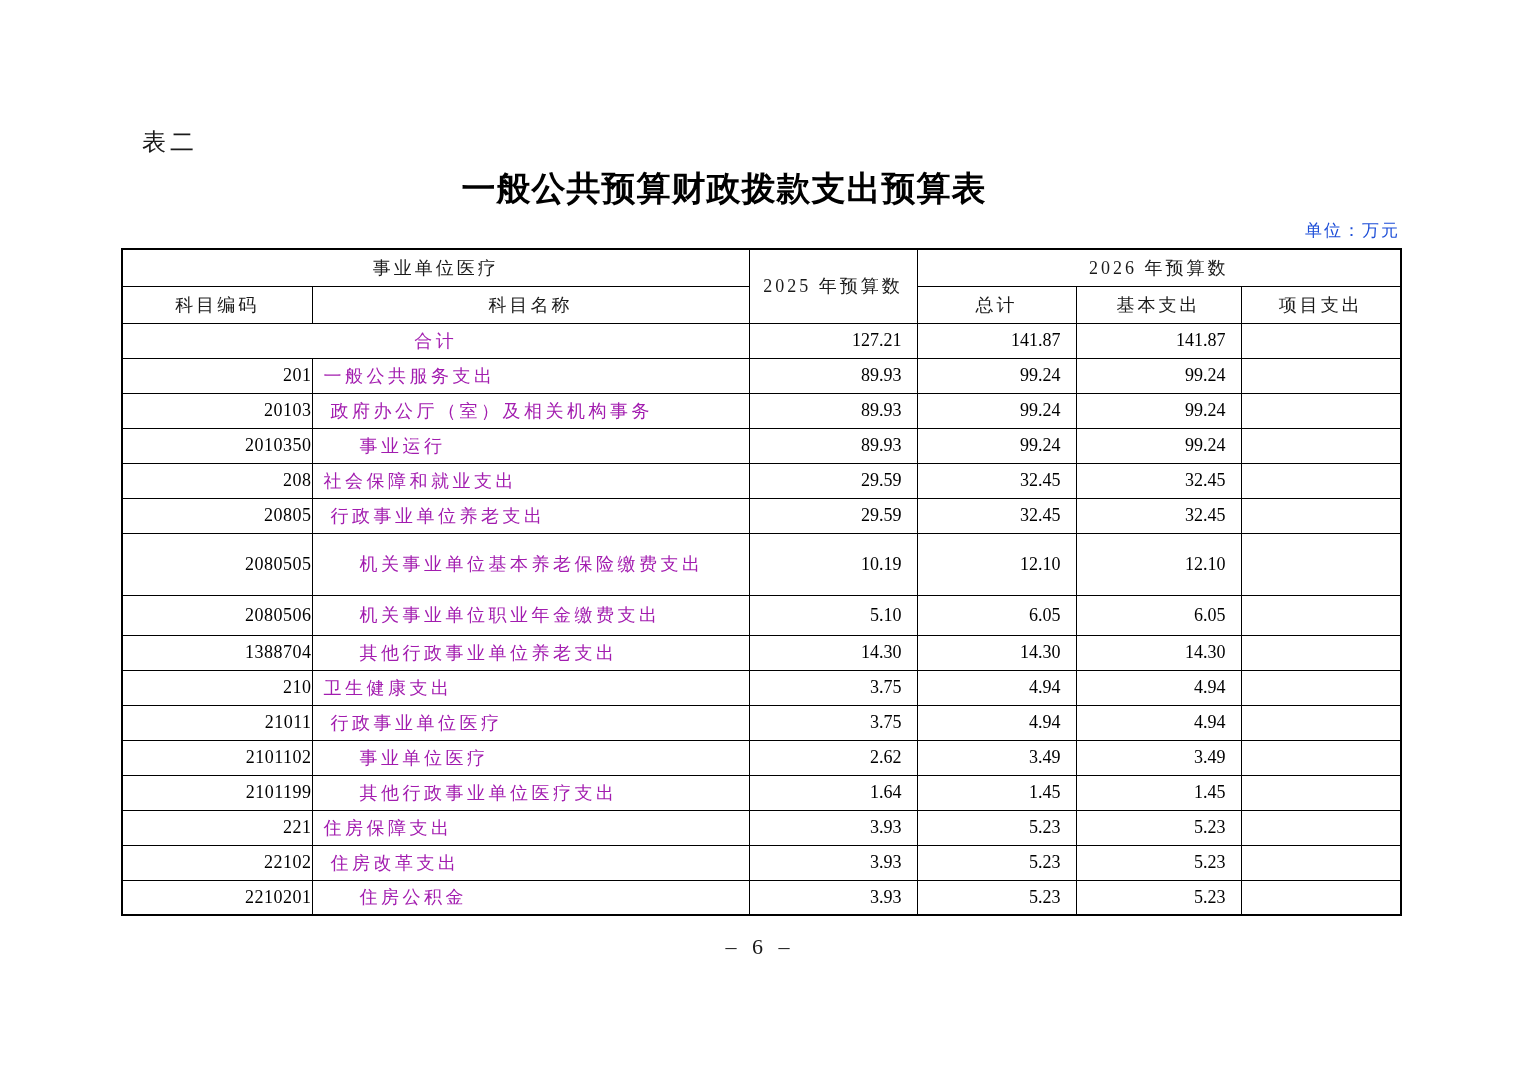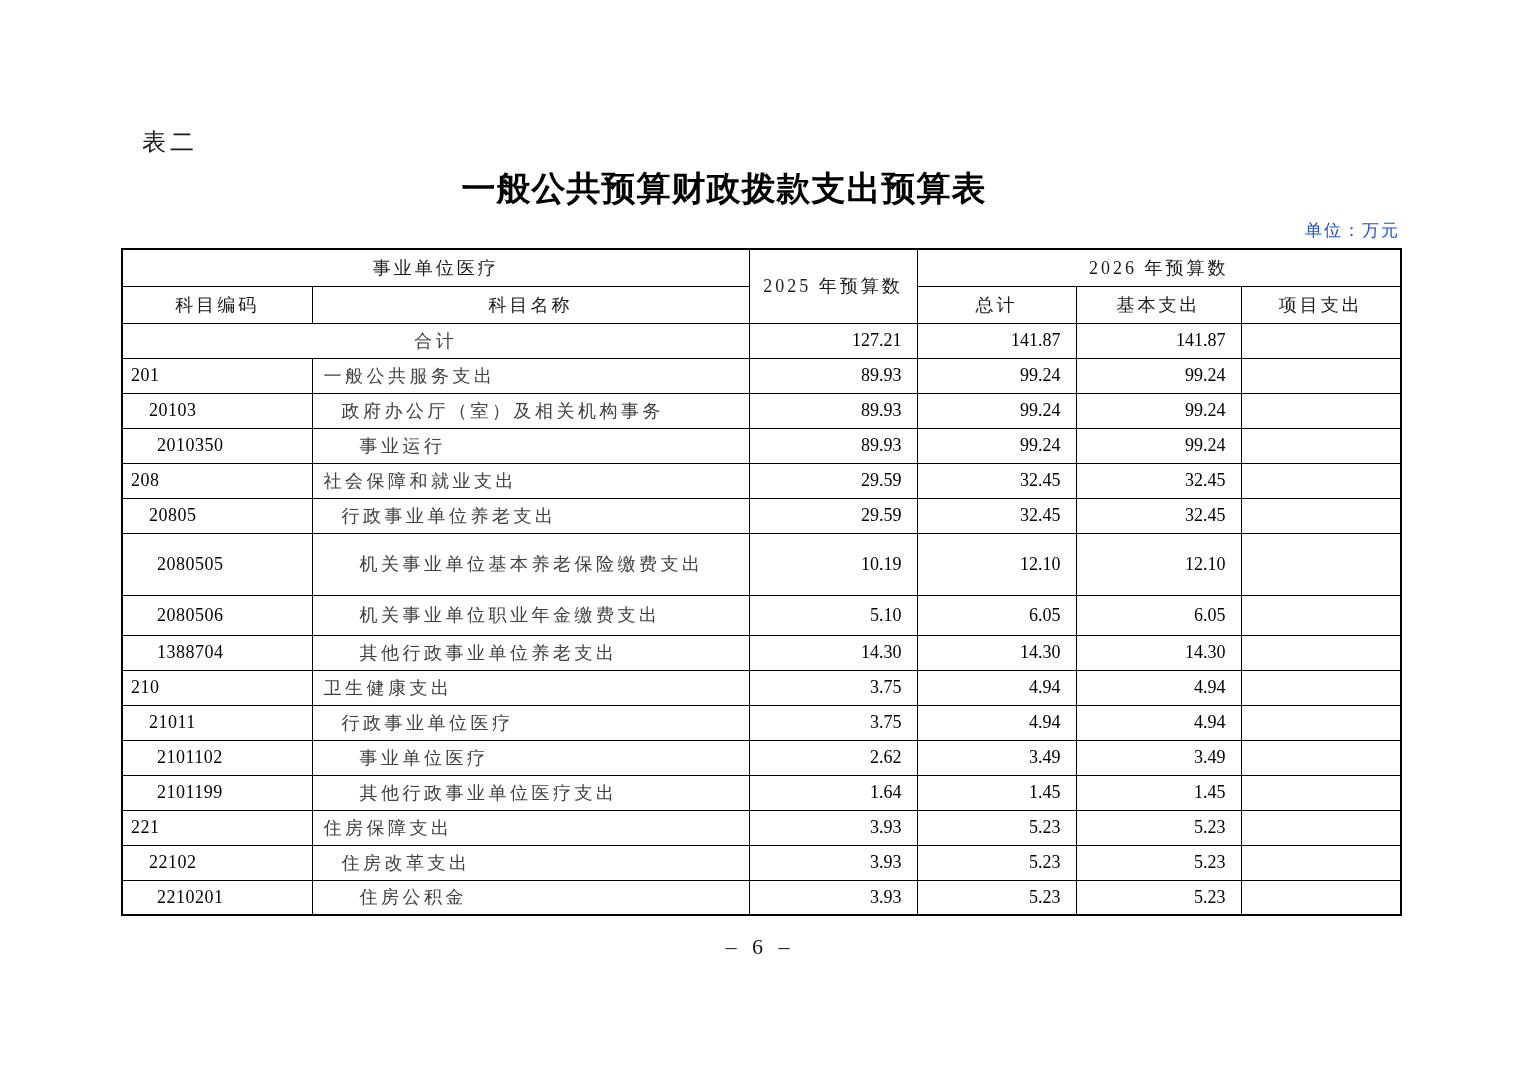--- a/index.html
+++ b/index.html
@@ -56,32 +56,32 @@
   .budget-table thead tr { height: 37px; }
   .budget-table thead th {
     text-align: center;
     letter-spacing: 3px;
     color: #1a1a1a;
   }
   .budget-table tbody tr { height: 35px; }
   .cell-code {
     font-size: 19px;
     letter-spacing: 0.5px;
-    text-align: left;
+    text-align: right;
   }
   .cell-code.lvl1 { padding-left: 8px; }
   .cell-code.lvl2 { padding-left: 26px; }
   .cell-code.lvl3 { padding-left: 34px; }
   .cell-name {
     letter-spacing: 3.5px;
     text-align: left;
-    color: #404040;
+    color: #a21caf;
   }
   .cell-name.lvl1 { padding-left: 11px; }
-  .cell-name.lvl2 { padding-left: 29px; }
+  .cell-name.lvl2 { padding-left: 18px; }
   .cell-name.lvl3 { padding-left: 47px; }
   .cell-name.merged { text-align: center; padding-left: 0; }
   .cell-num {
     font-size: 19px;
     text-align: right;
     padding-right: 15px;
   }
   .page-number {
     position: absolute;
     left: 0; top: 934px;

